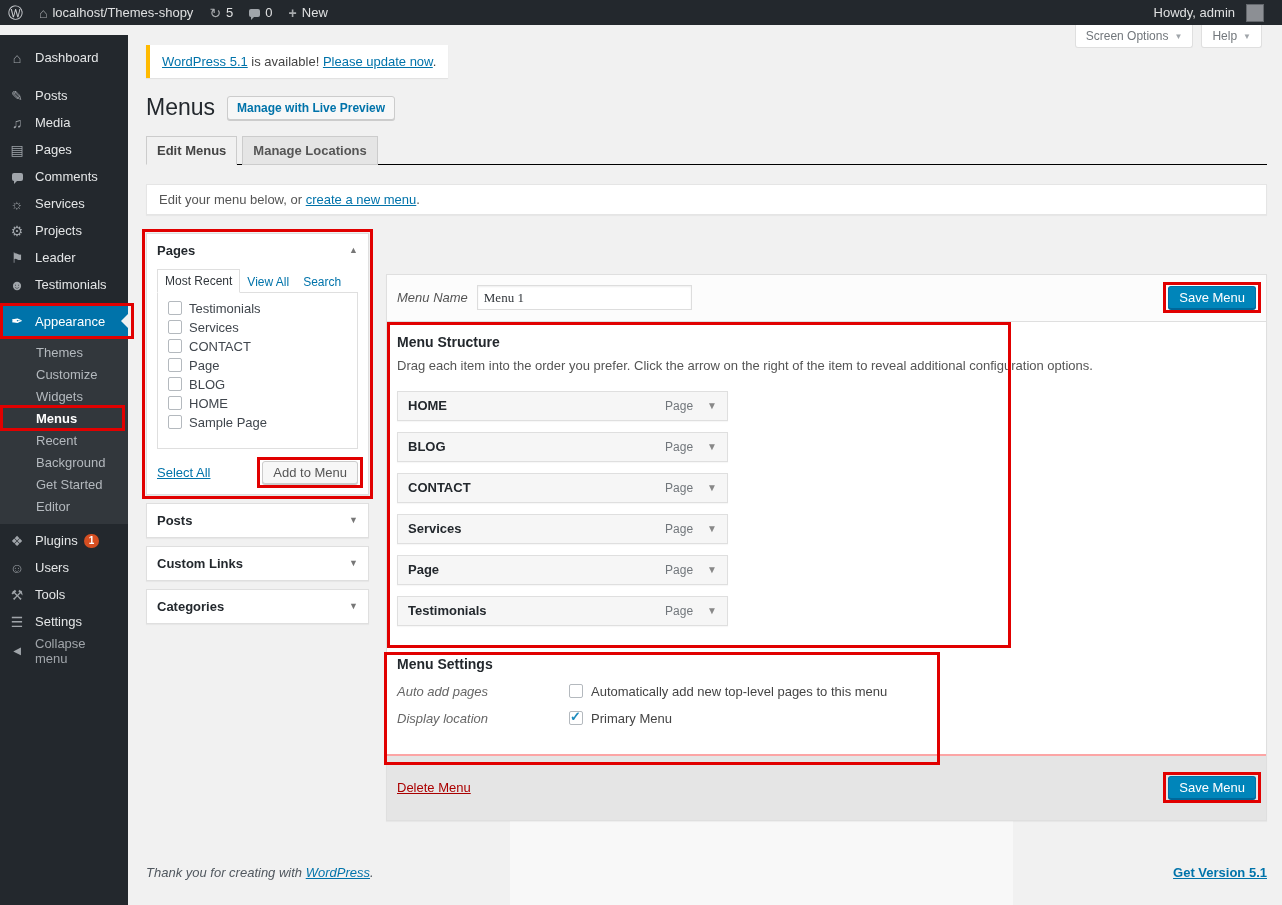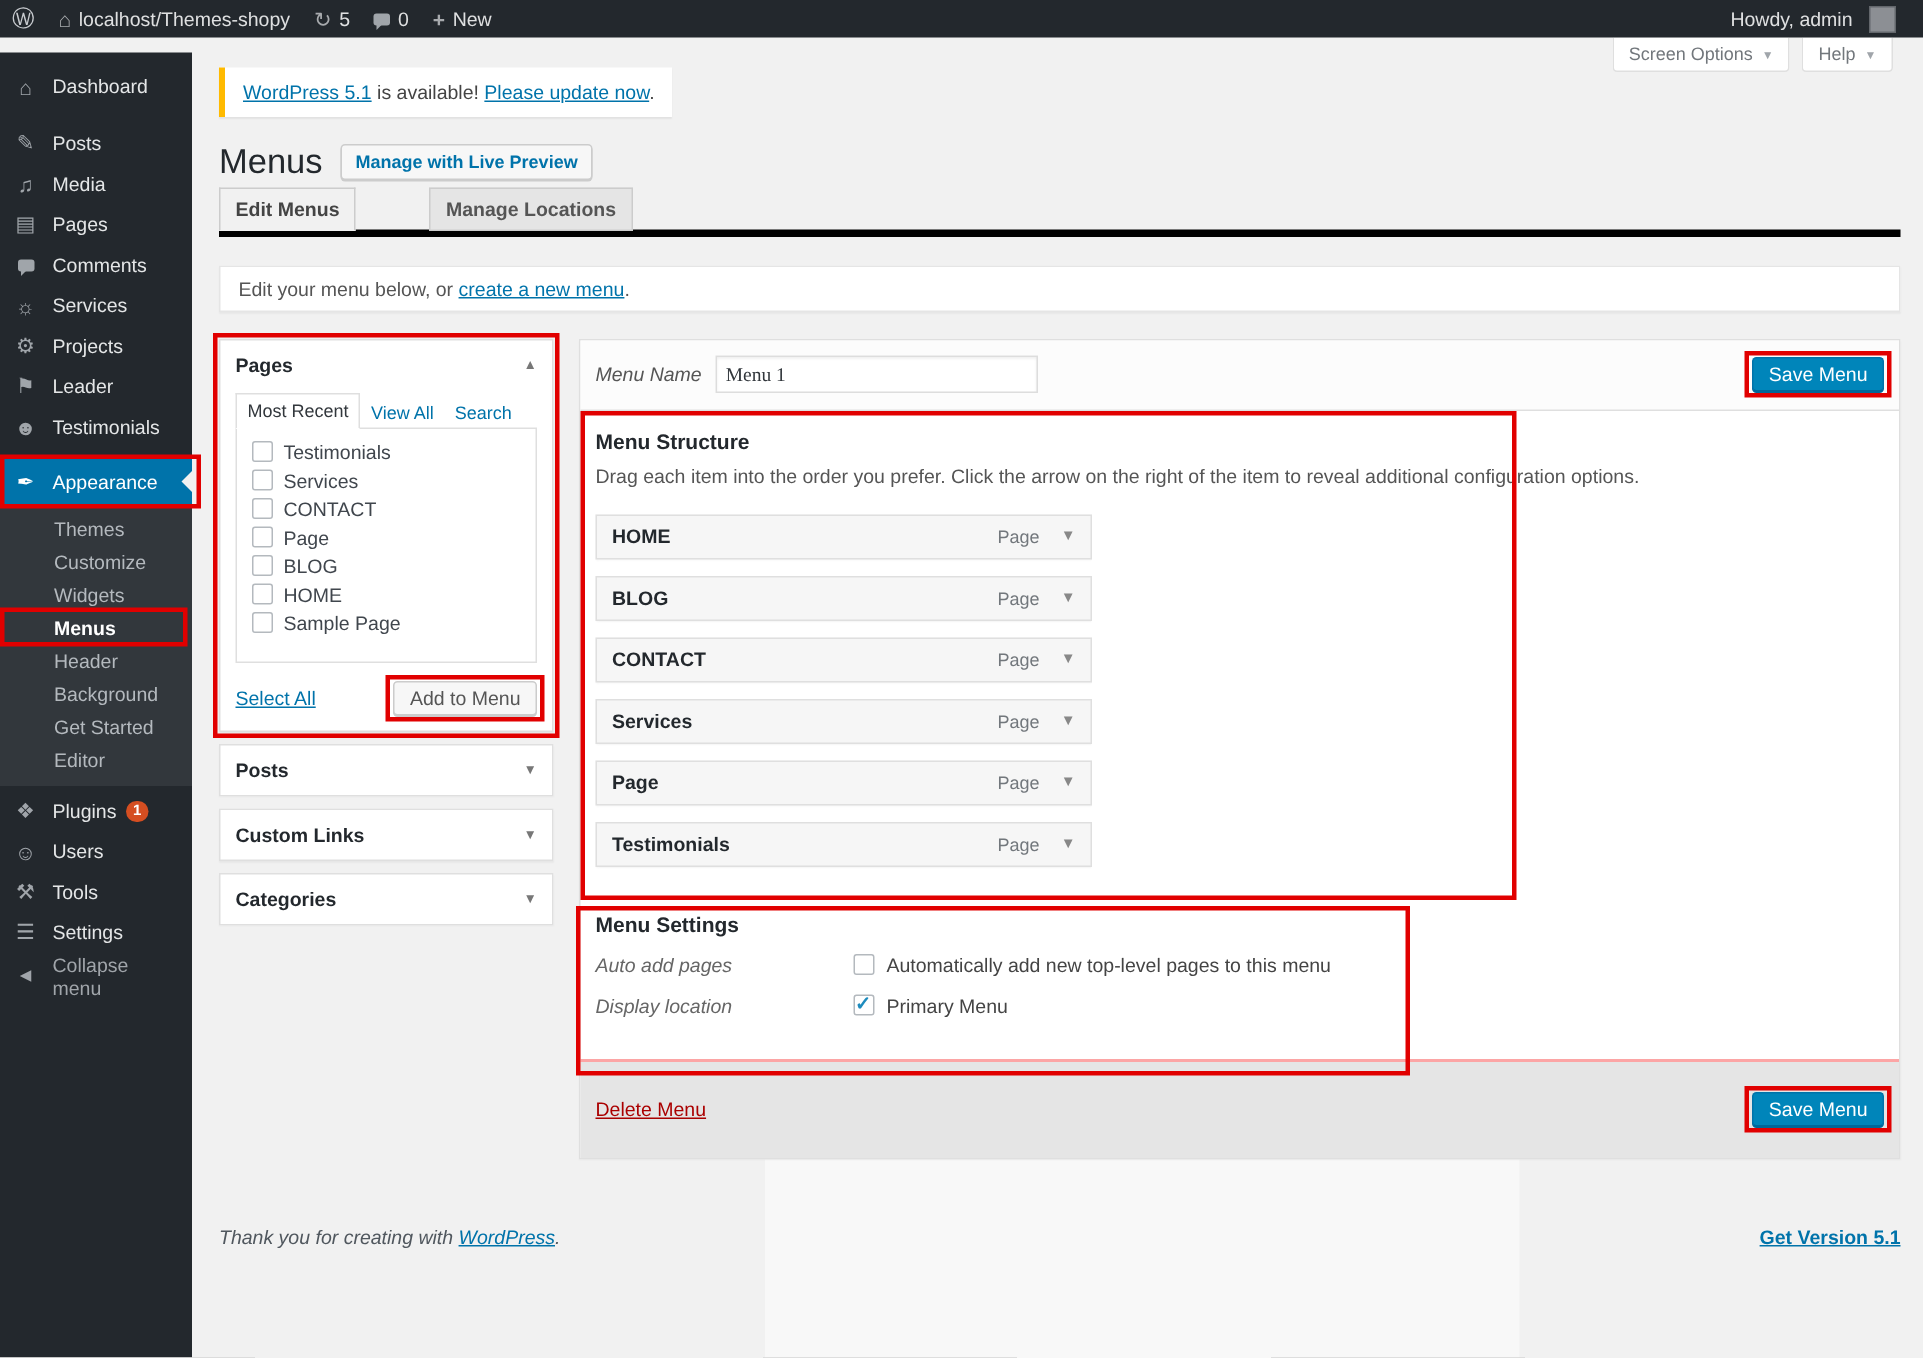--- a/index.html
+++ b/index.html
@@ -65,27 +65,27 @@
   .annot-settings{position:absolute;left:-3px;top:330px;width:550px;height:107px;border:3px solid #e10000;pointer-events:none;z-index:25;}
 
   
   .content{position:absolute;left:128px;top:25px;right:0;bottom:0;padding:0 15px 0 18px;z-index:10;}
   a.link{color:#0073aa;text-decoration:underline;cursor:pointer;}
   .update-notice{display:inline-block;background:#fff;border-left:4px solid #ffba00;box-shadow:0 1px 1px rgba(0,0,0,.06);padding:9px 12px;margin-top:20px;font-size:13px;color:#444;}
   .page-header{display:flex;align-items:center;margin-top:16px;gap:12px;}
   .page-title{font-size:23px;font-weight:400;color:#23282d;line-height:1.2;}
   .btn{border-radius:3px;cursor:pointer;font-size:13px;font-family:inherit;}
   .btn-live{background:#f7f7f7;border:1px solid #ccc;border-radius:3px;color:#0073aa;font-size:12px;font-weight:700;padding:4px 9px;cursor:pointer;box-shadow:0 1px 0 #ccc;font-family:inherit;}
-  .nav-tabs{display:flex;align-items:flex-end;margin-top:3px;border-bottom:5px solid #000000;gap:44px;}
+  .nav-tabs{display:flex;align-items:flex-end;margin-top:14px;border-bottom:1px solid #000000;}
   .nav-tab{background:#e5e5e5;border:1px solid #ccc;padding:6px 10px;font-size:13px;font-weight:700;color:#555;margin-right:5px;margin-bottom:-1px;cursor:pointer;}
   .nav-tab.active{background:#f1f1f1;color:#444;border-bottom-color:#f1f1f1;}
   .subhead{background:#fff;border:1px solid #e5e5e5;box-shadow:0 1px 1px rgba(0,0,0,.04);padding:7px 12px;margin-top:19px;font-size:13px;color:#555;}
   .columns{display:flex;gap:17px;margin-top:18px;align-items:flex-start;}
   .left-col{width:223px;flex-shrink:0;}
-  .right-col{flex:1;position:relative;}
+  .right-col{flex:1;position:relative;margin-top:41px;}
 
   
   .metabox{position:relative;background:#fff;border:1px solid #dfdfdf;box-shadow:0 1px 1px rgba(0,0,0,.04);margin-bottom:8px;}
   .metabox-header{display:flex;align-items:center;justify-content:space-between;padding:9px 10px;cursor:pointer;}
   .metabox-title{font-size:13px;font-weight:700;color:#23282d;}
   .caret{color:#777;font-size:9px;}
   .pages-body{padding:0 10px 10px;}
   .inner-tabs{display:flex;align-items:flex-end;margin-bottom:-1px;position:relative;z-index:2;padding-top:2px;}
   .inner-tab{font-size:12px;padding:4px 7px;color:#0073aa;cursor:pointer;}
   .inner-tab.active{background:#fff;border:1px solid #dfdfdf;border-bottom:1px solid #fff;color:#32373c;}
@@ -231,21 +231,21 @@
         <span>Customize</span>
       </div>
       <div class="submenu-item">
         <span>Widgets</span>
       </div>
       <div class="submenu-item current">
         <span>Menus</span>
         <div class="ring ring-menus"></div>
       </div>
       <div class="submenu-item">
-        <span>Header</span>
+        <span>Recent</span>
       </div>
       <div class="submenu-item">
         <span>Background</span>
       </div>
       <div class="submenu-item">
         <span>Get Started</span>
       </div>
       <div class="submenu-item">
         <span>Editor</span>
       </div>

